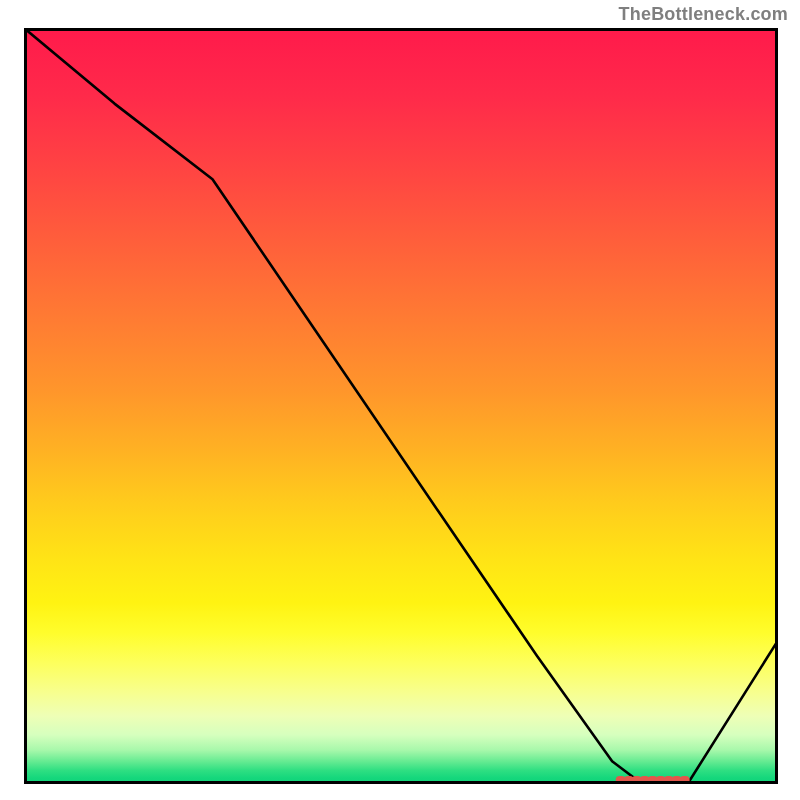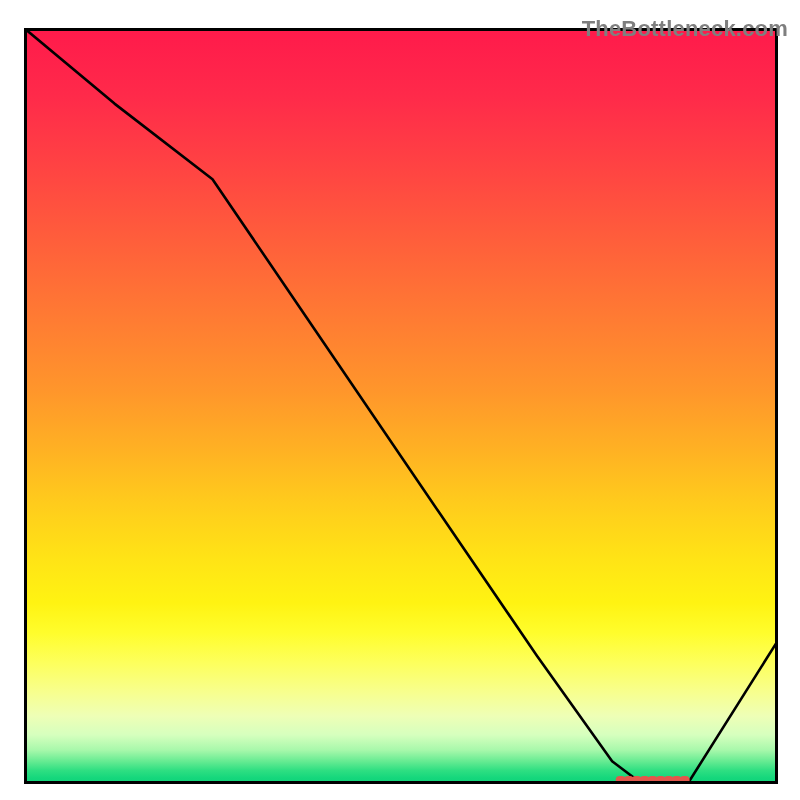--- a/index.html
+++ b/index.html
@@ -11,23 +11,23 @@
     font-family: Arial, Helvetica, sans-serif;
     overflow: hidden;
   }
   .wrap {
     position: relative;
     width: 800px;
     height: 800px;
   }
   .watermark {
     position: absolute;
-    top: 16px;
+    top: 4px;
     right: 12px;
-    font-size: 22px;
+    font-size: 18px;
     font-weight: 600;
     color: #7f7f7f;
     letter-spacing: 0.2px;
     z-index: 10;
   }
   .plot-outer {
     position: absolute;
     left: 24px;
     top: 28px;
     width: 754px;

